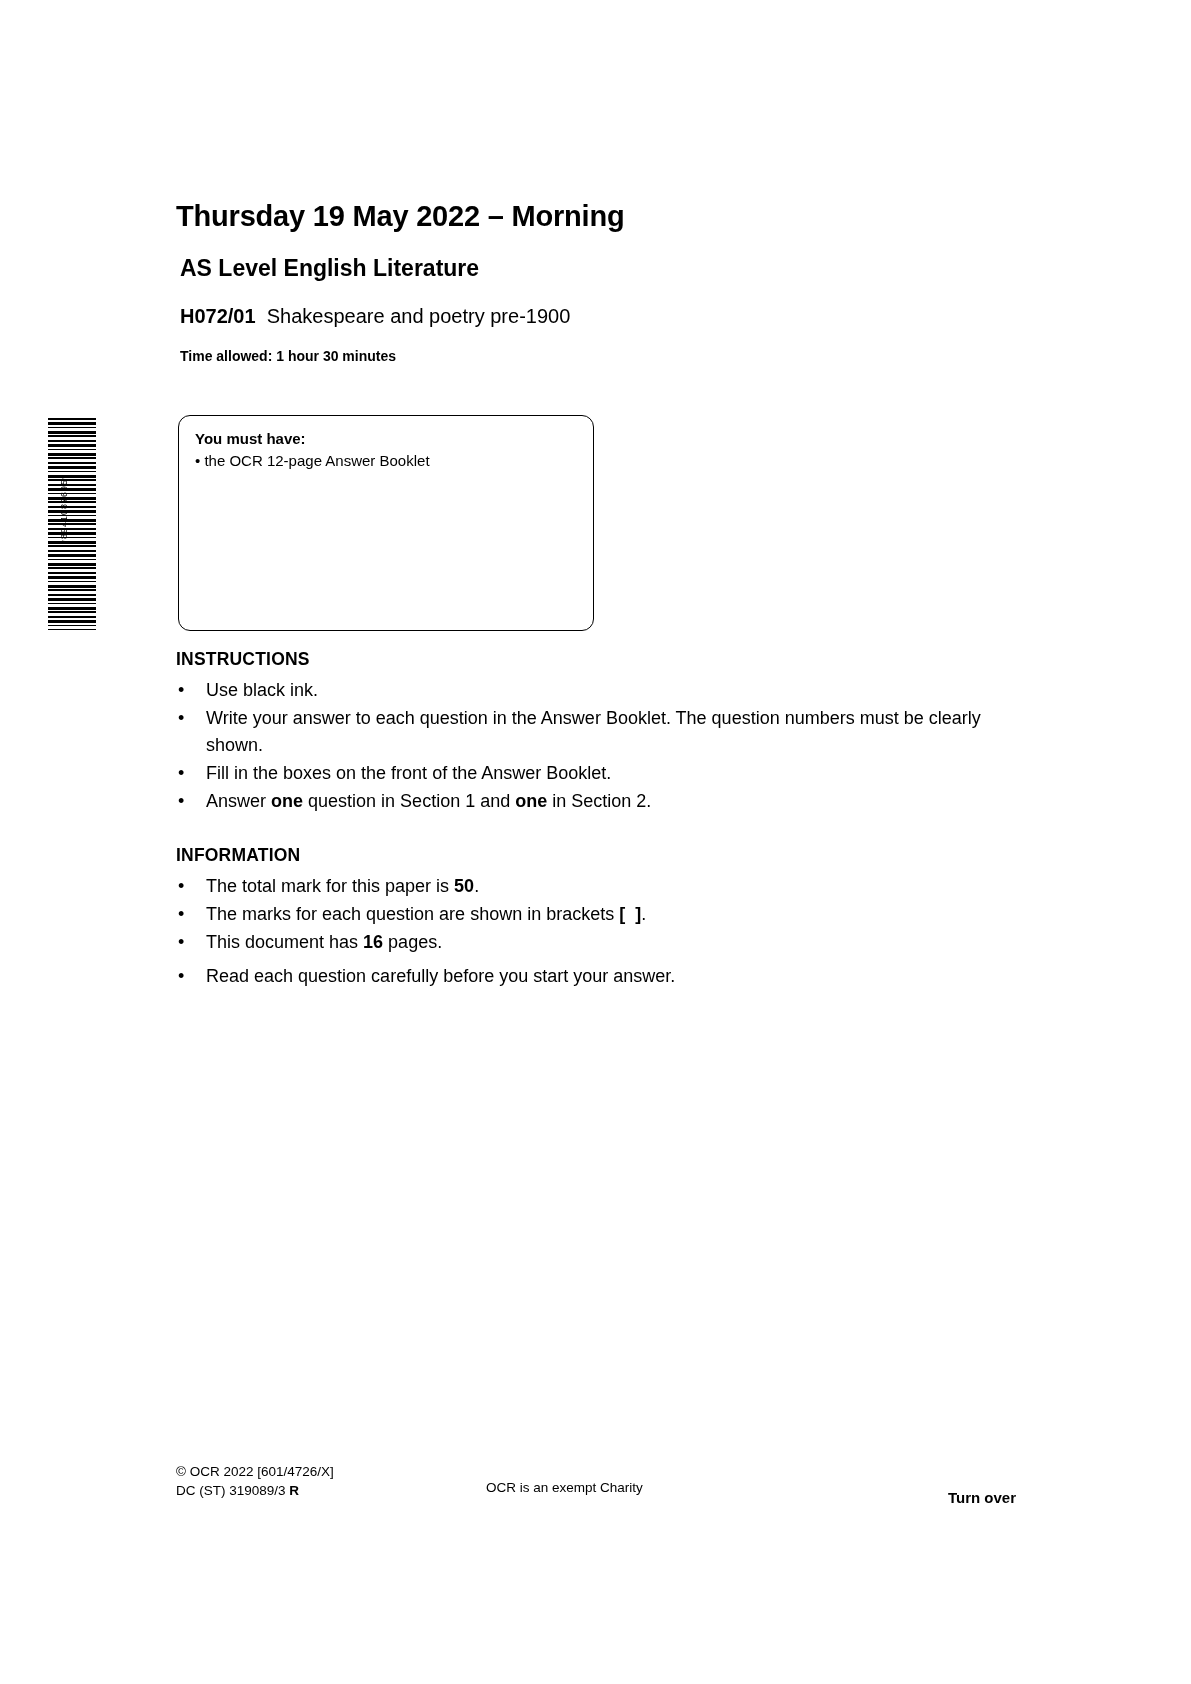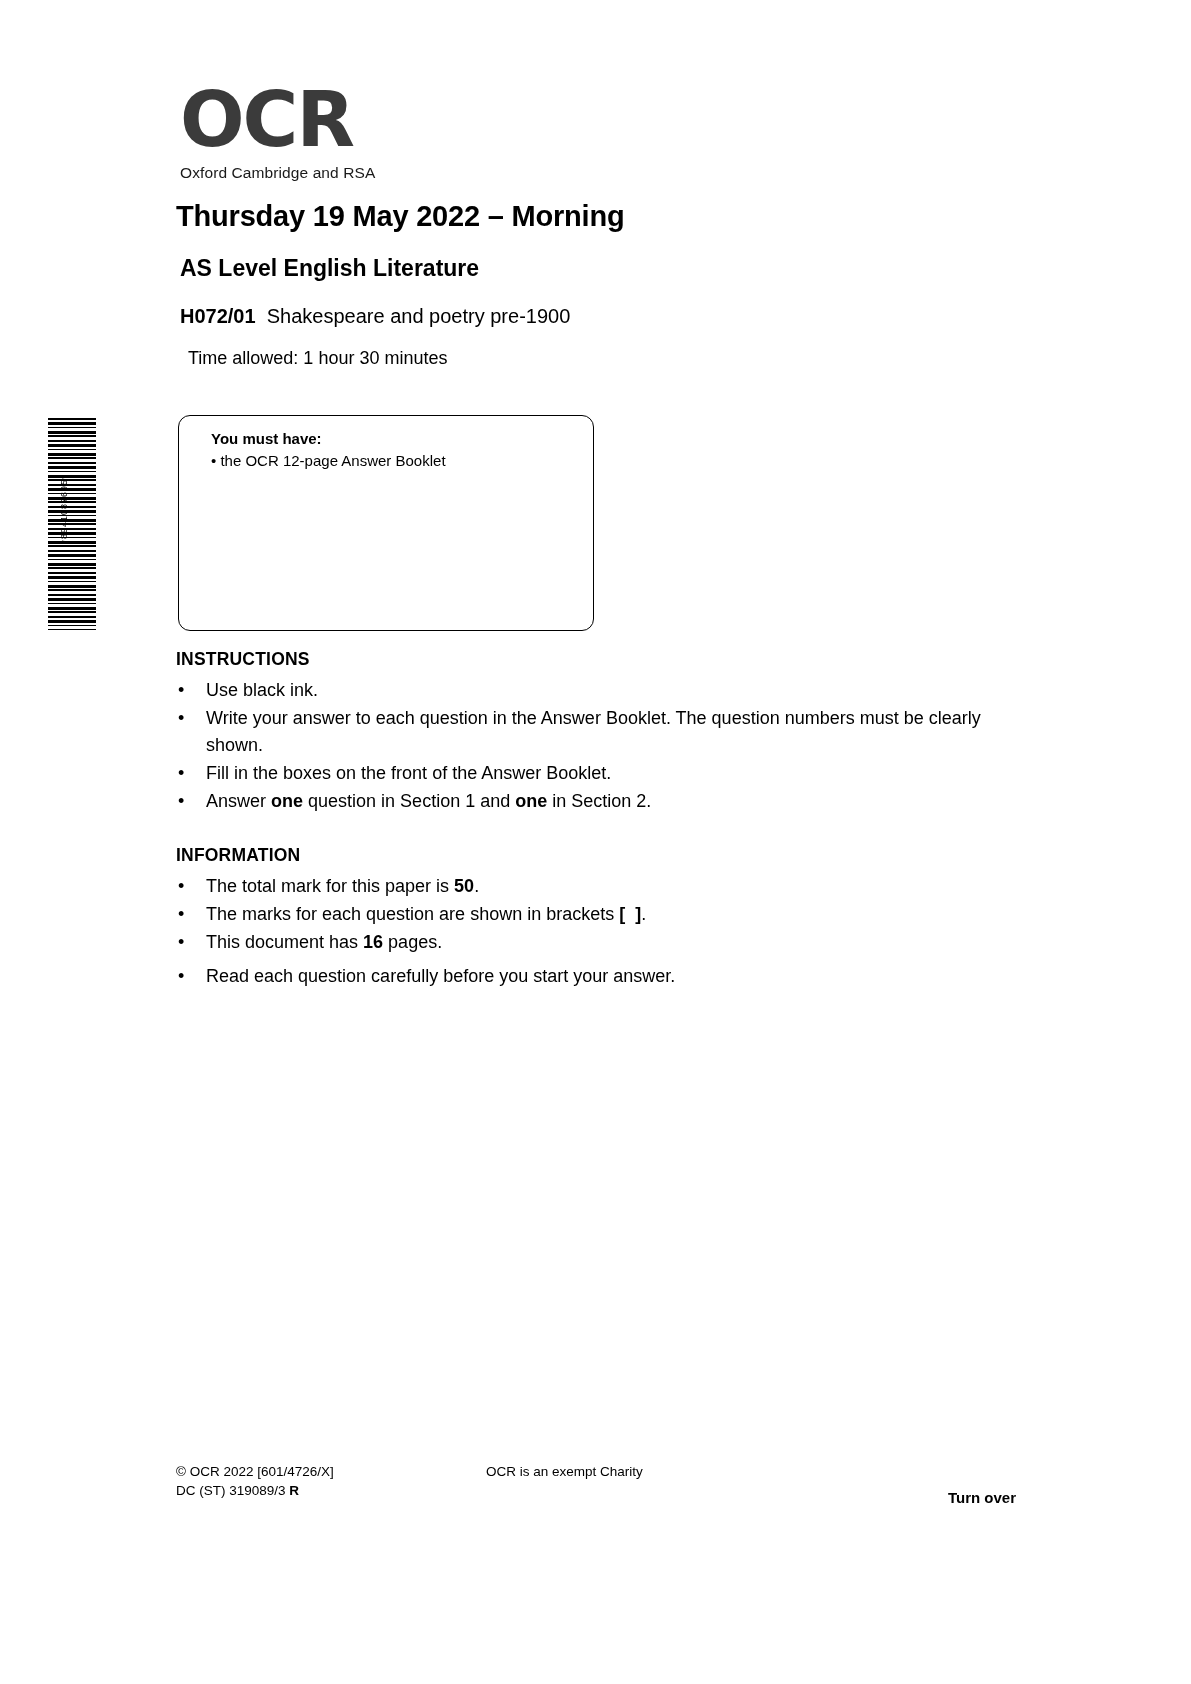--- a/index.html
+++ b/index.html
@@ -109,37 +109,37 @@
     left: 180px;
     top: 305px;
     font-size: 20px;
   }
   .code-line .code {
     font-weight: bold;
     text-align: right;
   }
   .time-line {
     position: absolute;
-    left: 188px;
+    left: 180px;
     top: 348px;
-    font-size: 18px;
-    font-weight: normal;
+    font-size: 14px;
+    font-weight: bold;
   }
 
   
   .musthave-box {
     position: absolute;
     left: 178px;
     top: 415px;
     width: 416px;
     height: 216px;
     border: 1.5px solid #000;
     border-radius: 12px;
     box-sizing: border-box;
-    padding: 14px 16px 0 32px;
+    padding: 14px 16px 0 16px;
   }
   .musthave-title {
     font-size: 15px;
     font-weight: bold;
     margin-bottom: 4px;
   }
   .musthave-item {
     font-size: 15px;
     line-height: 20px;
   }
@@ -189,44 +189,40 @@
     line-height: 19px;
   }
   .footer-left {
     position: absolute;
     left: 0;
     top: 0;
   }
   .footer-center {
     position: absolute;
     left: 310px;
-    top: 0;
+    top: 16px;
   }
   .footer-right {
     position: absolute;
     right: 0;
     top: 26px;
     font-size: 15px;
     font-weight: bold;
   }
 </style>
 </head>
 <body>
 
 <div class="page">
 
   <div class="barcode-wrap">
     <div class="barcode"></div>
     <div class="barcode-text">*8941087695*</div>
   </div>
 
-  <div class="logo-block">
-    <div class="logo-ocr">OCR</div>
-    <div class="logo-sub">Oxford Cambridge and RSA</div>
-  </div>
 
   <div class="date-line">Thursday 19 May 2022 – Morning</div>
   <div class="qual-line">AS Level English Literature</div>
   <div class="code-line">
     <span class="code">H072/01</span>&nbsp;
     <span>Shakespeare and poetry pre-1900</span>
   </div>
   <div class="time-line">Time allowed: 1 hour 30 minutes</div>
 
   <div class="musthave-box">

